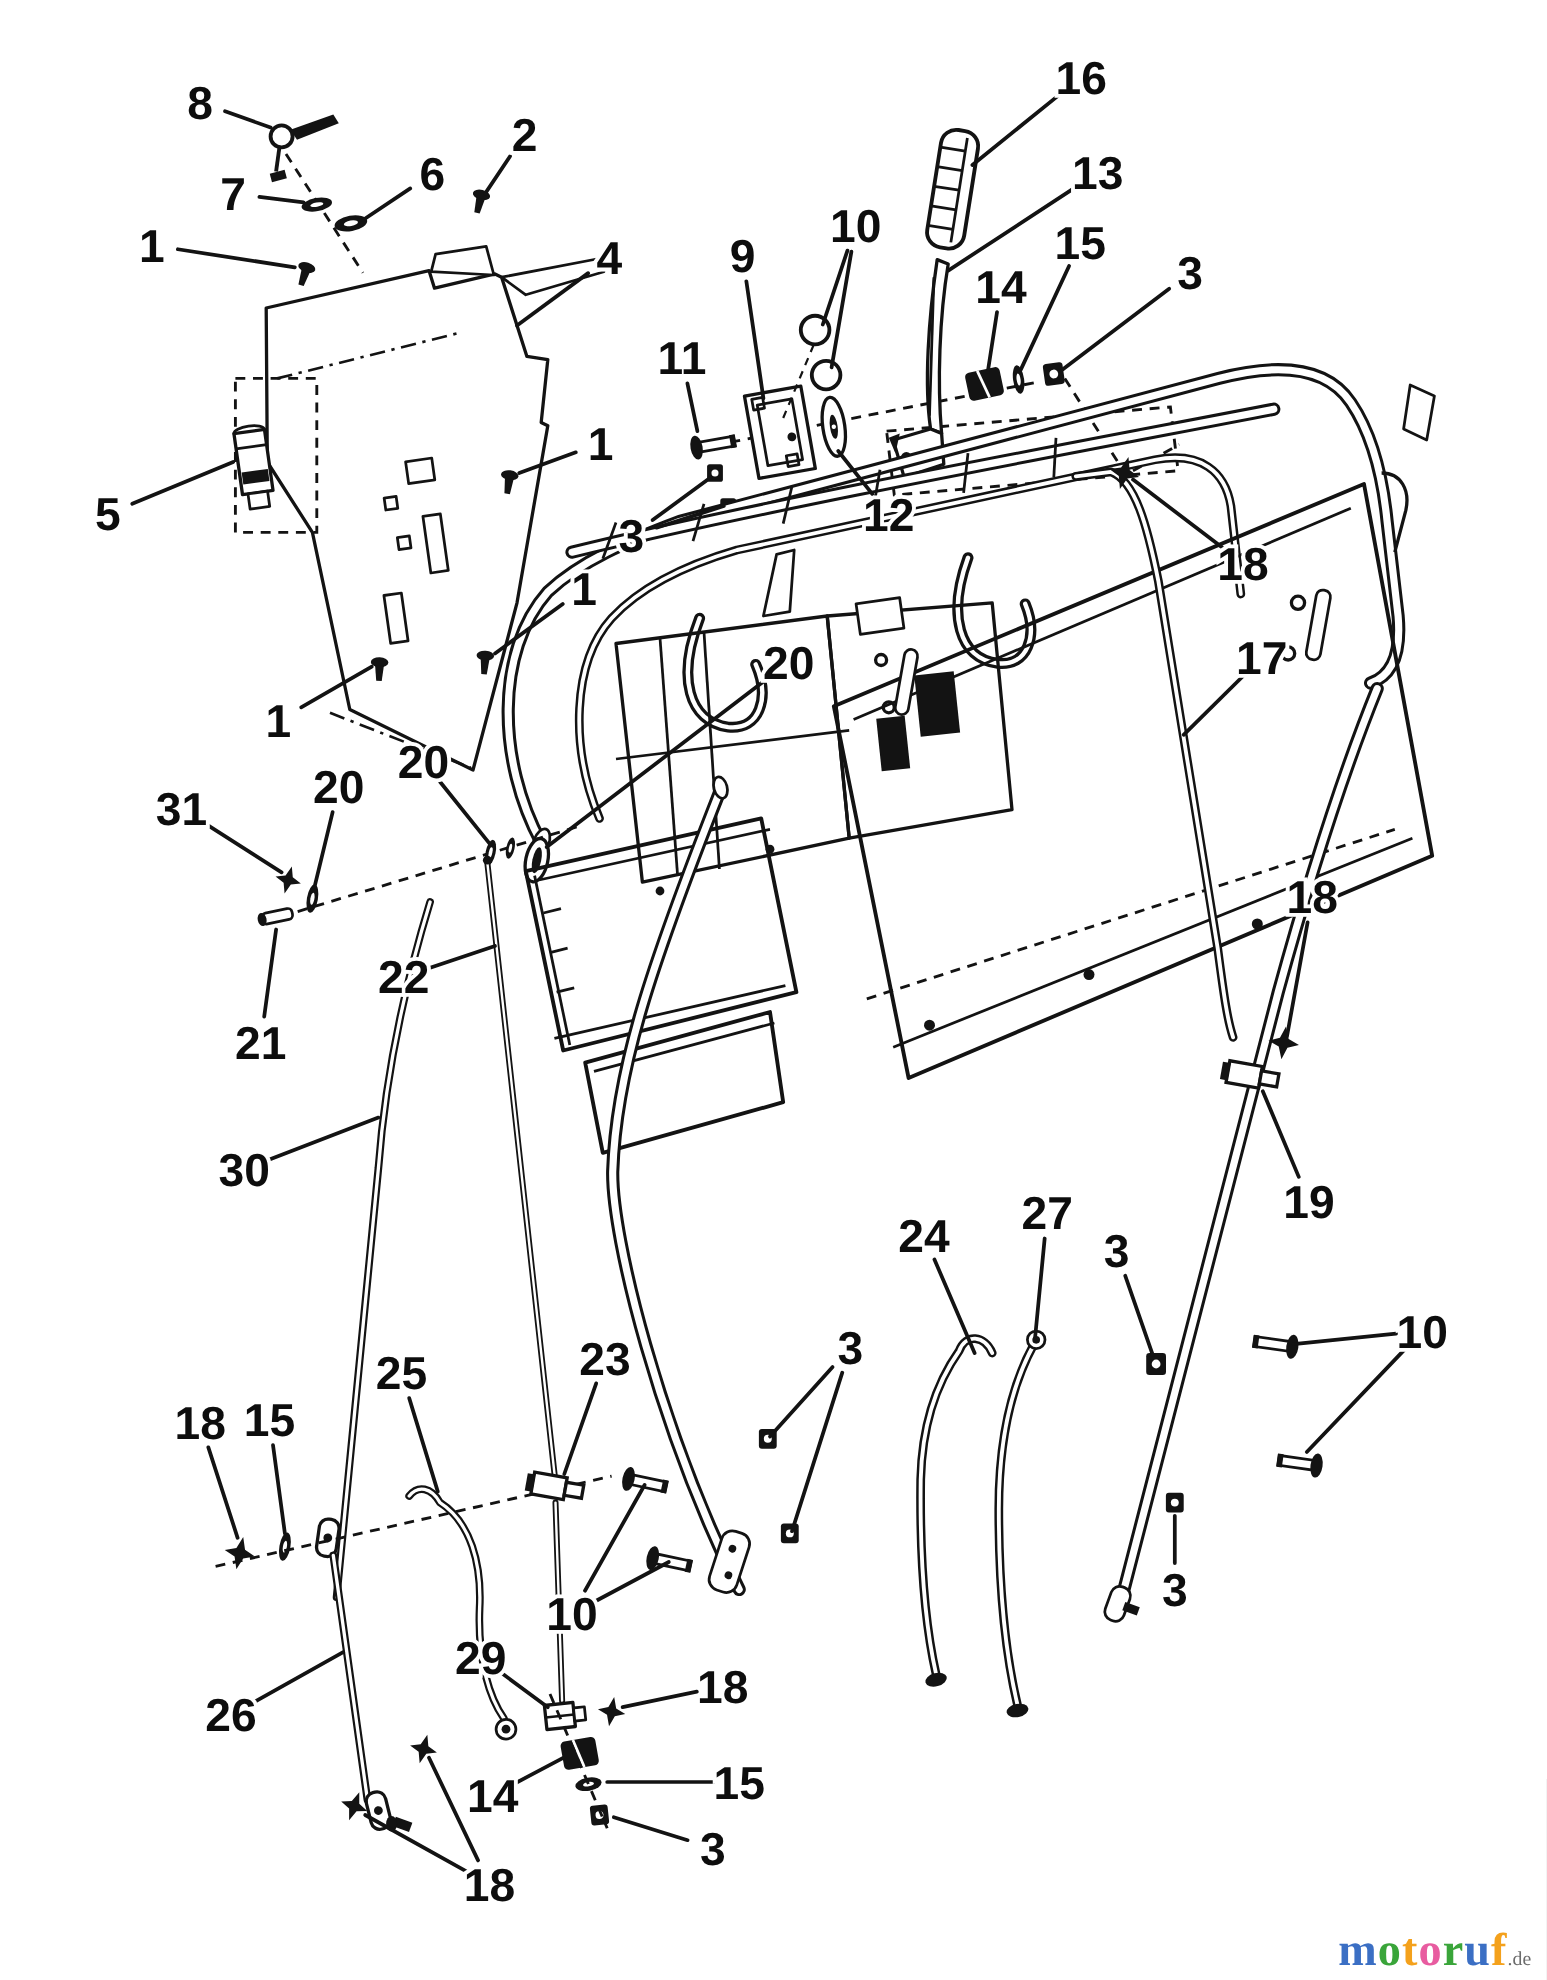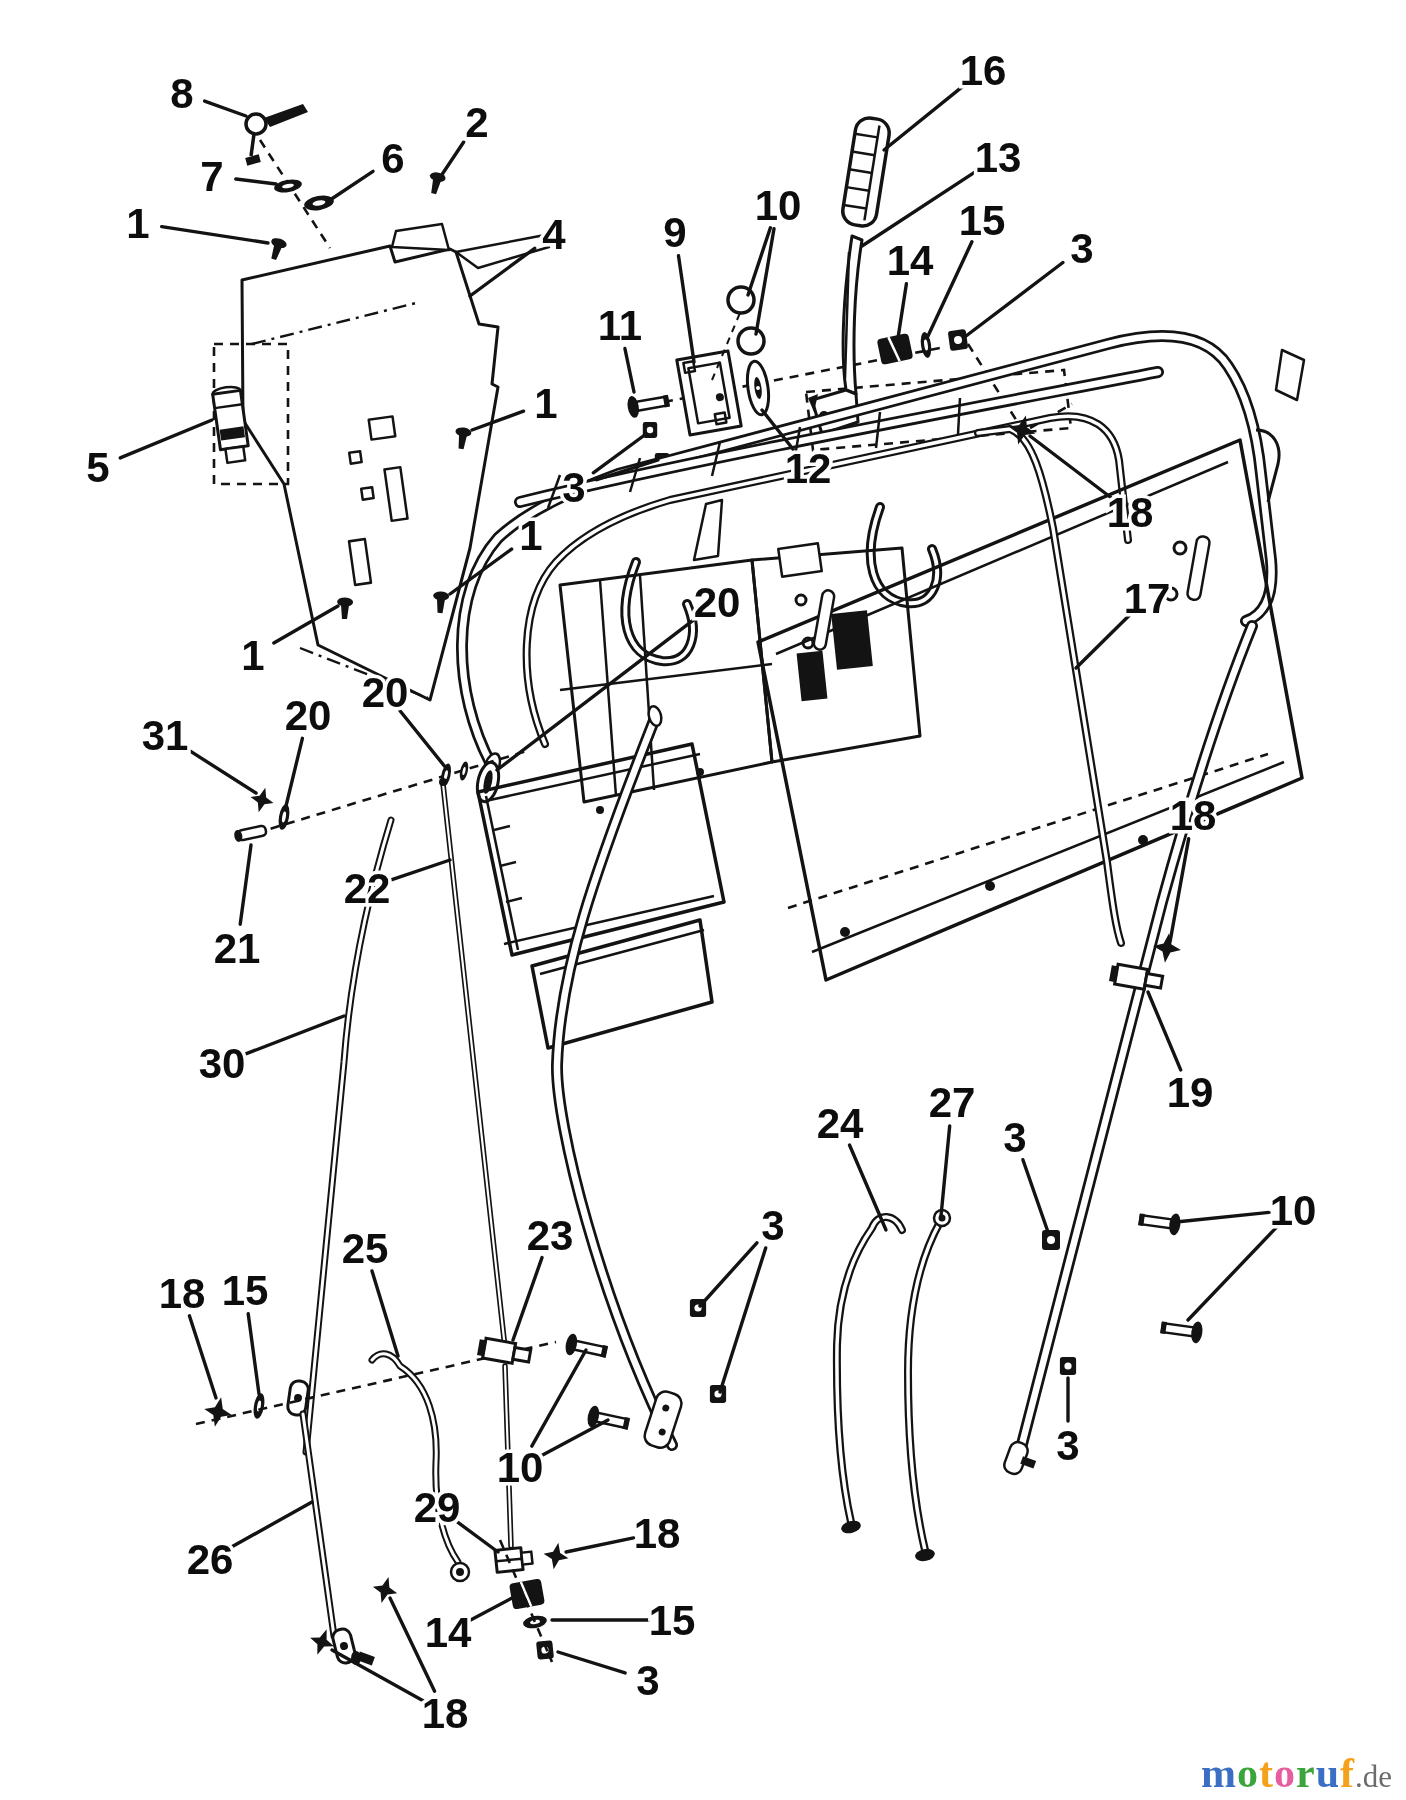--- a/index.html
+++ b/index.html
@@ -29,21 +29,21 @@
   .i4{stroke:#ffffff;stroke-width:2.2;fill:none;stroke-linecap:round;stroke-linejoin:round}
   .u{stroke:#131313;stroke-width:10;fill:none;stroke-linecap:round}
   .uw{stroke:#ffffff;stroke-width:4;fill:none;stroke-linecap:round}
   
   .co{font-family:"Liberation Sans",sans-serif;font-weight:700;font-size:42px;
       fill:#0d0d0d;text-anchor:middle;paint-order:stroke;stroke:#ffffff;stroke-width:7px;}
   .ld{stroke:#131313;stroke-width:3.4;fill:none;stroke-linecap:round}
   
   .wm{position:absolute;right:14px;bottom:6px;font-family:"Liberation Serif",serif;
       font-weight:700;font-size:42px;line-height:1;letter-spacing:1px;user-select:none}
-  .wm .de{font-size:31px;font-weight:400;letter-spacing:0}
+  .wm .de{font-size:18px;font-weight:400;letter-spacing:0}
 </style>
 </head>
 <body>
 
 <div class="stage">
 <svg class="art" width="1406" height="1800" viewBox="0 0 1406 1800" xmlns="http://www.w3.org/2000/svg">
   <defs>
     <path id="pH" d="M492,766 C452,692 450,592 498,538 C528,510 570,492 618,474 L1108,344 C1162,330 1206,333 1228,366 C1247,394 1257,434 1261,474 L1271,560 C1274,594 1266,614 1246,621"></path>
     <path id="pB" d="M545,744 C518,680 520,602 556,562 C582,534 622,514 670,500 L1050,418 C1092,410 1114,429 1119,460 L1128,540"></path>
     <path id="pB2" d="M520,502 C700,458 950,412 1158,372"></path>

